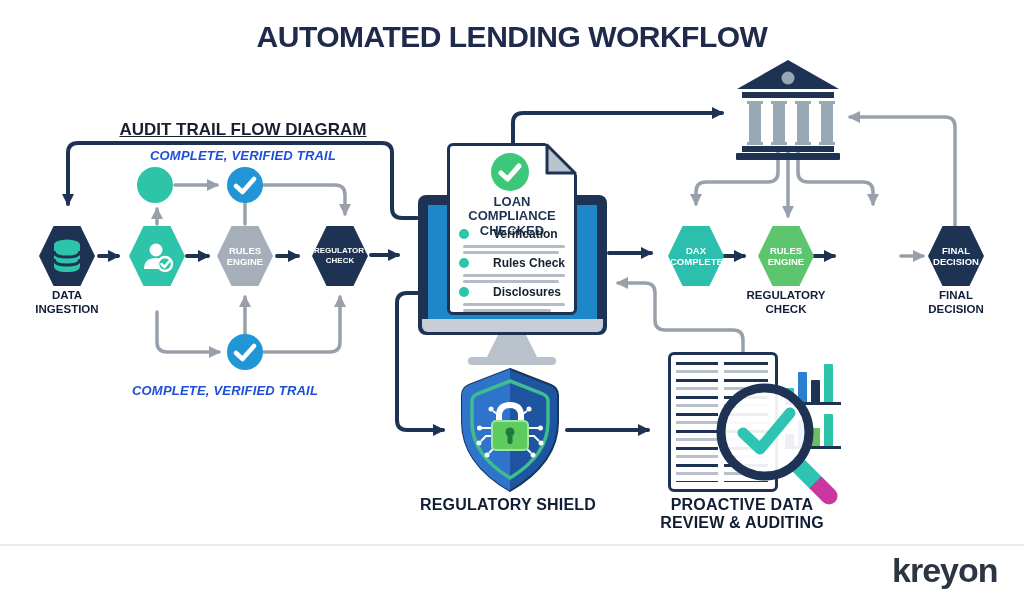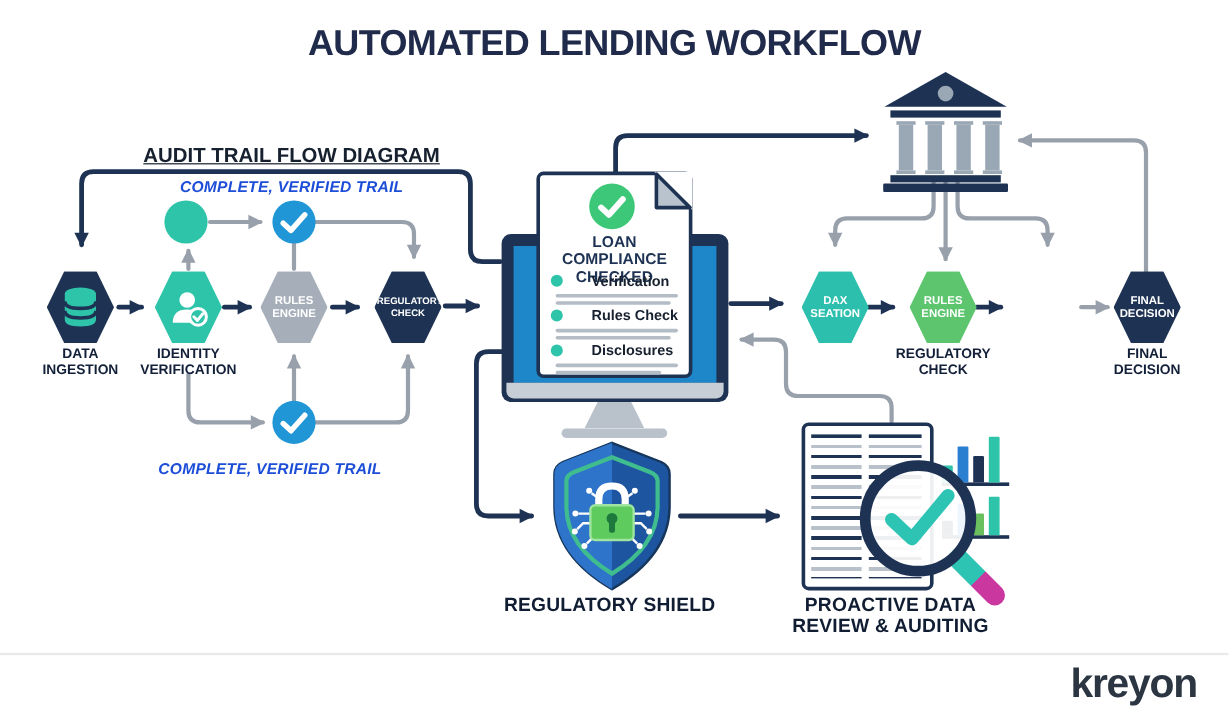--- a/index.html
+++ b/index.html
@@ -107,21 +107,20 @@
   <div class="abs node-label" style="left:22px;top:289px;width:90px;">DATA INGESTION</div>
 
   <div class="abs hex" style="left: 129px; top: 226px; background: rgb(46, 196, 169);">
     <svg width="36" height="36">
       <circle cx="17" cy="12" r="6.5" fill="#ffffff"></circle>
       <path d="M5,31 Q5,20 17,20 Q29,20 29,31 Z" fill="#ffffff"></path>
       <circle cx="26" cy="26" r="7" fill="#2ec4a9" stroke="#ffffff" stroke-width="2.5"></circle>
       <polyline points="22.5,26 25.5,29 30,23.5" stroke="#ffffff" stroke-width="2.5" fill="none" stroke-linecap="round" stroke-linejoin="round"></polyline>
     </svg>
   </div>
-  <div class="abs node-label" style="left:112px;top:289px;width:90px;">IDENTITY VERIFICATION</div>
 
   <div class="abs hex" style="left: 217px; top: 226px; background: rgb(166, 174, 186);">
     <span>RULES ENGINE</span>
   </div>
 
   <div class="abs hex hex-sm" style="left: 312px; top: 226px; background: rgb(30, 51, 84);">
     <span>REGULATORY CHECK</span>
   </div>
 
   <div class="abs" style="left:418px;top:195px;width:189px;height:140px;background:#1e3354;border-radius:8px;"></div>
@@ -177,21 +176,21 @@
         <rect x="60" y="82" width="16" height="3"></rect>
       <rect x="84" y="41" width="16" height="3"></rect>
         <rect x="86" y="44" width="12" height="38"></rect>
         <rect x="84" y="82" width="16" height="3"></rect>
     </g>
     <rect x="7" y="86" width="92" height="6" fill="#1e3354"></rect>
     <rect x="1" y="93" width="104" height="7" rx="1" fill="#1e3354"></rect>
   </svg>
 
   <div class="abs hex" style="left: 668px; top: 226px; background: rgb(44, 191, 173);">
-    <span>DAX SEATION</span>
+    <span>DAX COMPLETE</span>
   </div>
   <div class="abs hex" style="left: 758px; top: 226px; background: rgb(92, 197, 110);">
     <span>RULES ENGINE</span>
   </div>
   <div class="abs node-label" style="left:741px;top:289px;width:90px;">REGULATORY CHECK</div>
   <div class="abs hex" style="left: 928px; top: 226px; background: rgb(30, 51, 84);">
     <span>FINAL DECISION</span>
   </div>
   <div class="abs node-label" style="left:911px;top:289px;width:90px;">FINAL DECISION</div>
 

